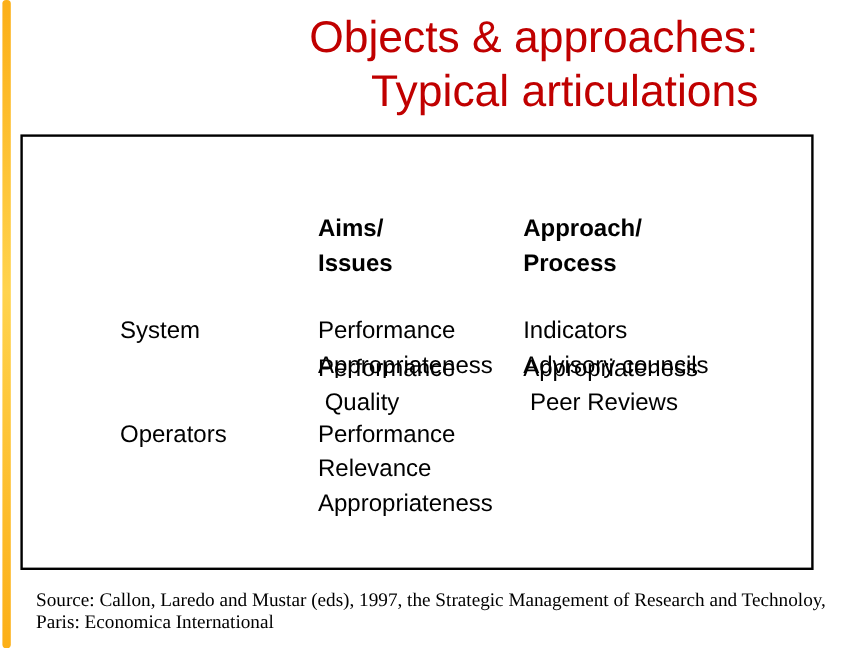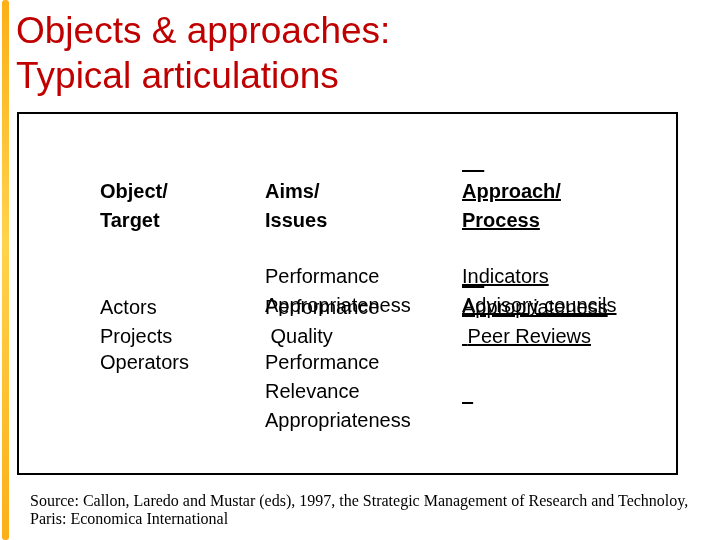--- a/index.html
+++ b/index.html
@@ -23,23 +23,23 @@
     height: 540px;
     background: linear-gradient(180deg,
       var(--strip-yellow, #FCAF17) 0%,
       #FFD34D 45%,
       var(--strip-yellow, #FCAF17) 100%);
     border-radius: 3px;
   }
   .slide-title {
     position: absolute;
     top: 8px;
-    left: 16px;
+    left: 0;
     width: 632px;
-    text-align: left;
+    text-align: right;
     color: var(--title-red, #C00000);
     font-size: 37px;
     line-height: 45px;
     font-weight: normal;
     white-space: pre-wrap;
   }
   .table-box {
     position: absolute;
     left: 17px;
     top: 112px;
@@ -52,21 +52,21 @@
     position: absolute;
     color: #000000;
     font-size: 20px;
     line-height: 29px;
     white-space: pre-wrap;
   }
   .cell .bold { font-weight: bold; white-space: pre-wrap; }
   .cell .normal { font-weight: normal; white-space: pre-wrap; }
   .col-object   { left: 100px; }
   .col-aims     { left: 265px; }
-  .col-approach { left: 462px; text-decoration: underline; }
+  .col-approach { left: 436px; }
   .row-header { top: 119px; }
   .row-system { top: 262px; }
   .row-operators { top: 348px; }
   .source-note {
     position: absolute;
     left: 30px;
     top: 492px;
     width: 670px;
     color: #000000;
     font-family: "Liberation Serif", serif;
@@ -79,39 +79,34 @@
 
 <div class="slide">
 
   <div class="accent-strip"></div>
 
   <div class="slide-title">Objects &amp; approaches:
 Typical articulations</div>
 
   <div class="table-box"></div>
 
-  <div class="cell col-object row-header">
-    <div class="bold">Object/
-Target</div>
-    <div class="normal">Actors
-Projects</div>
-  </div>
   <div class="cell col-aims row-header">
     <div class="bold">Aims/
 Issues</div>
     <div class="normal">Performance
  Quality</div>
   </div>
   <div class="cell col-approach row-header">
     <div class="bold">Approach/
 Process</div>
     <div class="normal">Appropriateness
  Peer Reviews</div>
   </div>
 
+  <div class="cell col-object row-system">System</div>
   <div class="cell col-aims row-system">Performance
 Appropriateness</div>
   <div class="cell col-object row-operators">Operators</div>
 
   <div class="cell col-approach row-system">Indicators
 Advisory councils</div>
   <div class="cell col-aims row-operators">Performance
 Relevance
 Appropriateness</div>
 

